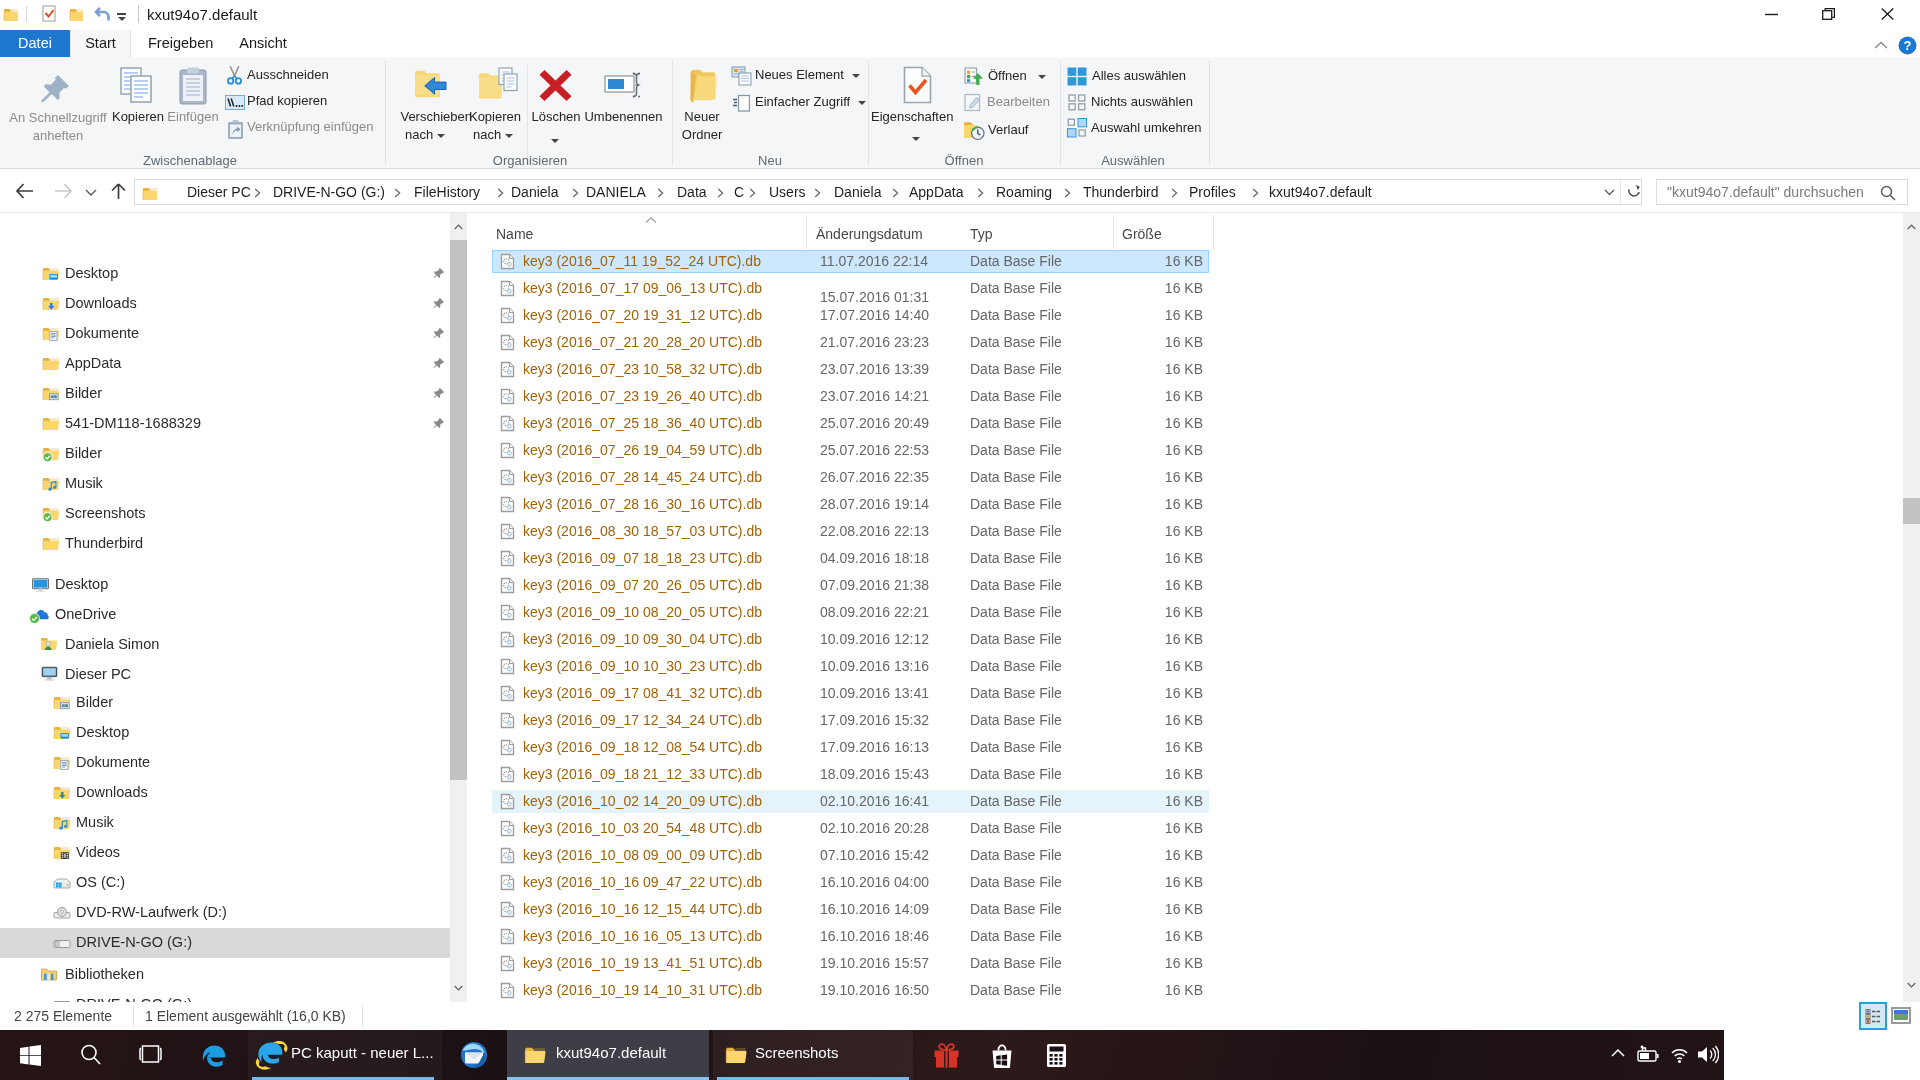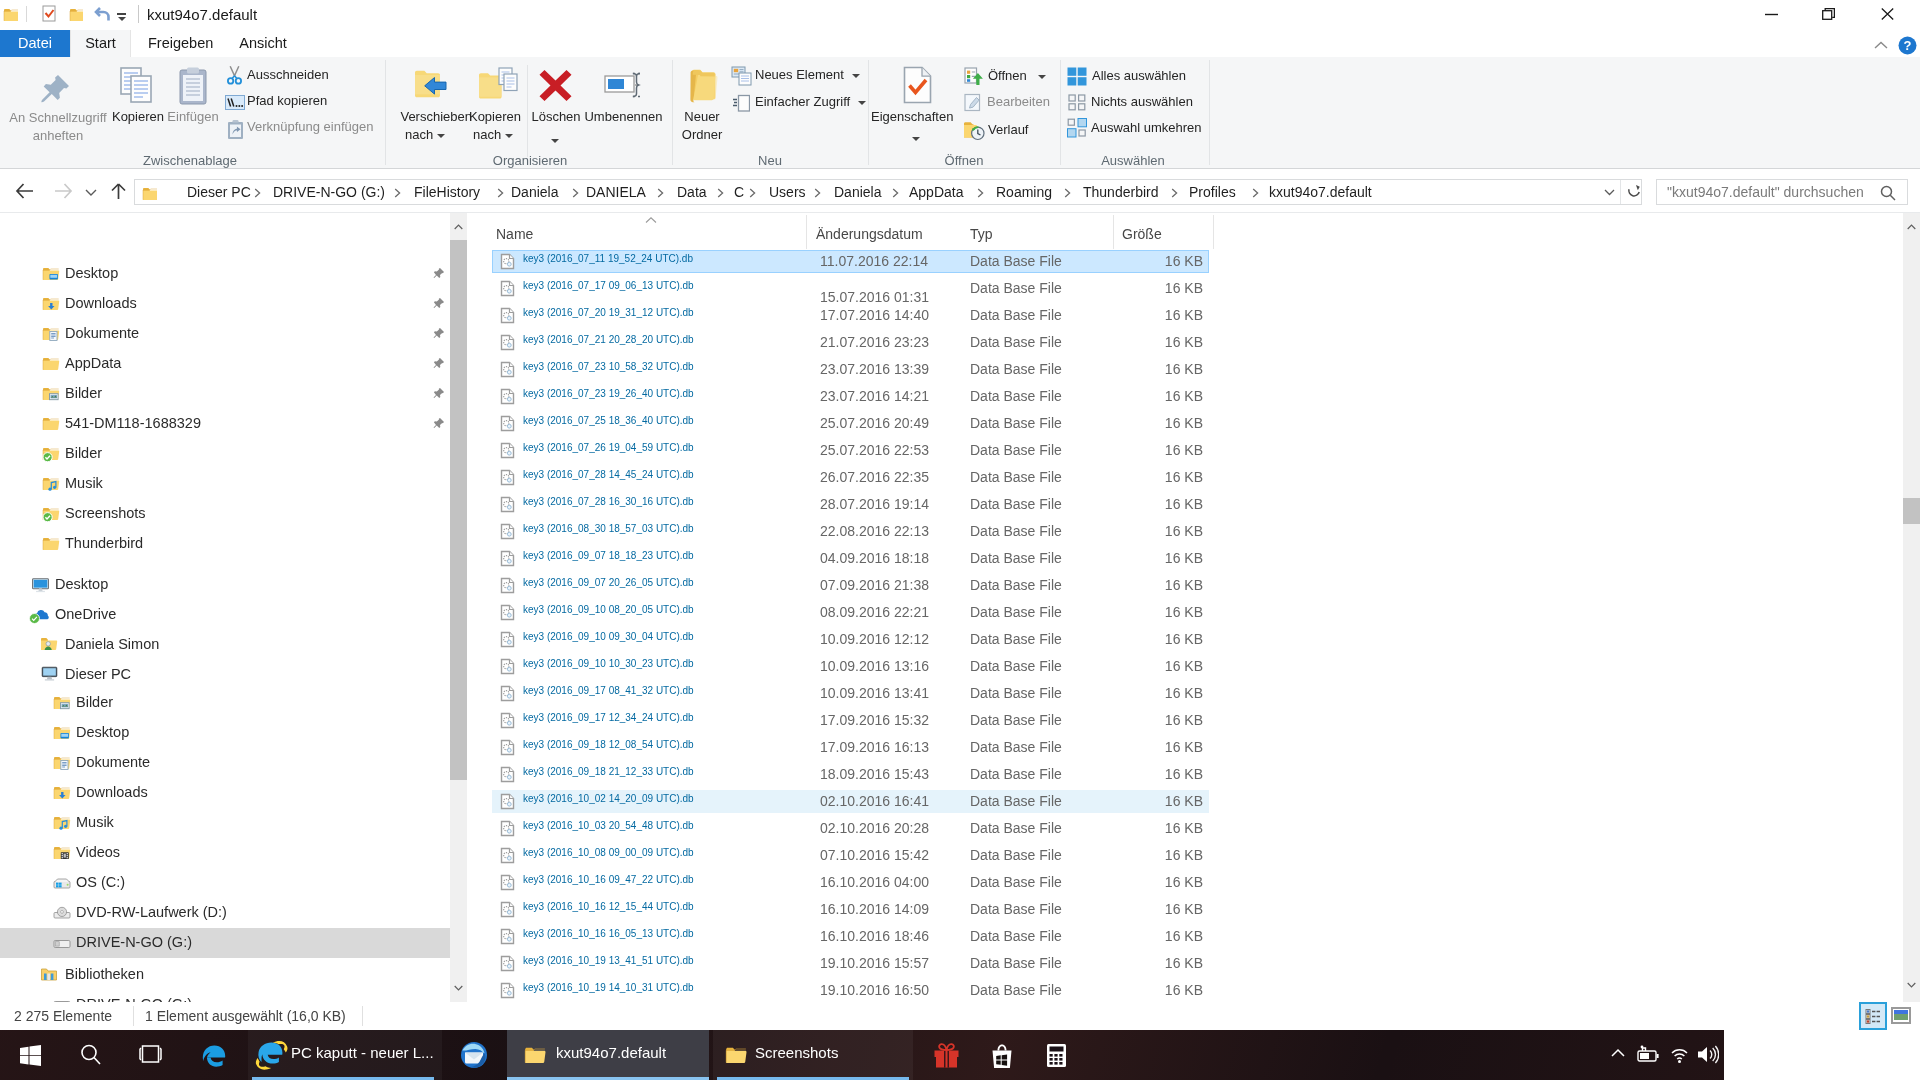--- a/index.html
+++ b/index.html
@@ -1,20 +1,20 @@
 <!DOCTYPE html>
 <html><head><meta charset="utf-8">
 <style>
 html,body{margin:0;padding:0;width:1920px;height:1080px;overflow:hidden}
 body{font-family:"Liberation Sans",sans-serif;font-size:14px;color:#1a1a1a;background:#fff;position:relative}
 .abs{position:absolute}
 .gray{color:#8b8b8b;font-size:13px;white-space:nowrap}
 .glabel{color:#5f6a72;font-size:13px}
 .rbtxt{font-size:13px;color:#252525;white-space:nowrap}
-.fn{font-size:10px;color:#0369a1;white-space:nowrap}
+.fn{font-size:14px;color:#a16207;white-space:nowrap}
 .fd{font-size:14px;color:#666;white-space:nowrap}
 .nt{font-size:14.5px;color:#2b2b2b;white-space:nowrap}
 .hdr{font-size:14px;color:#474747}
 .sep{width:1px;background:#e2e4e6}
 .caret{display:inline-block;width:0;height:0;border-left:4px solid transparent;border-right:4px solid transparent;border-top:4px solid #444;vertical-align:middle}
 </style></head>
 <body>
 <svg width="0" height="0" style="position:absolute">
     <defs>
 <g id="folbase">

